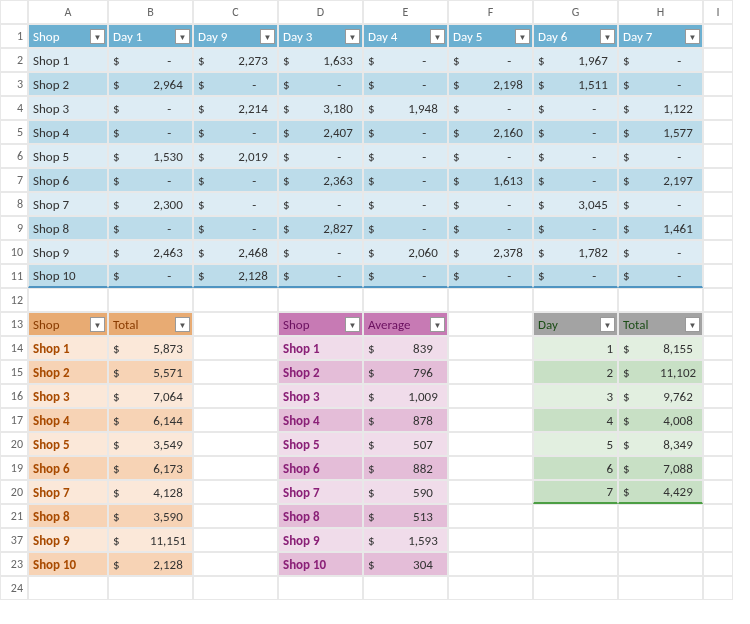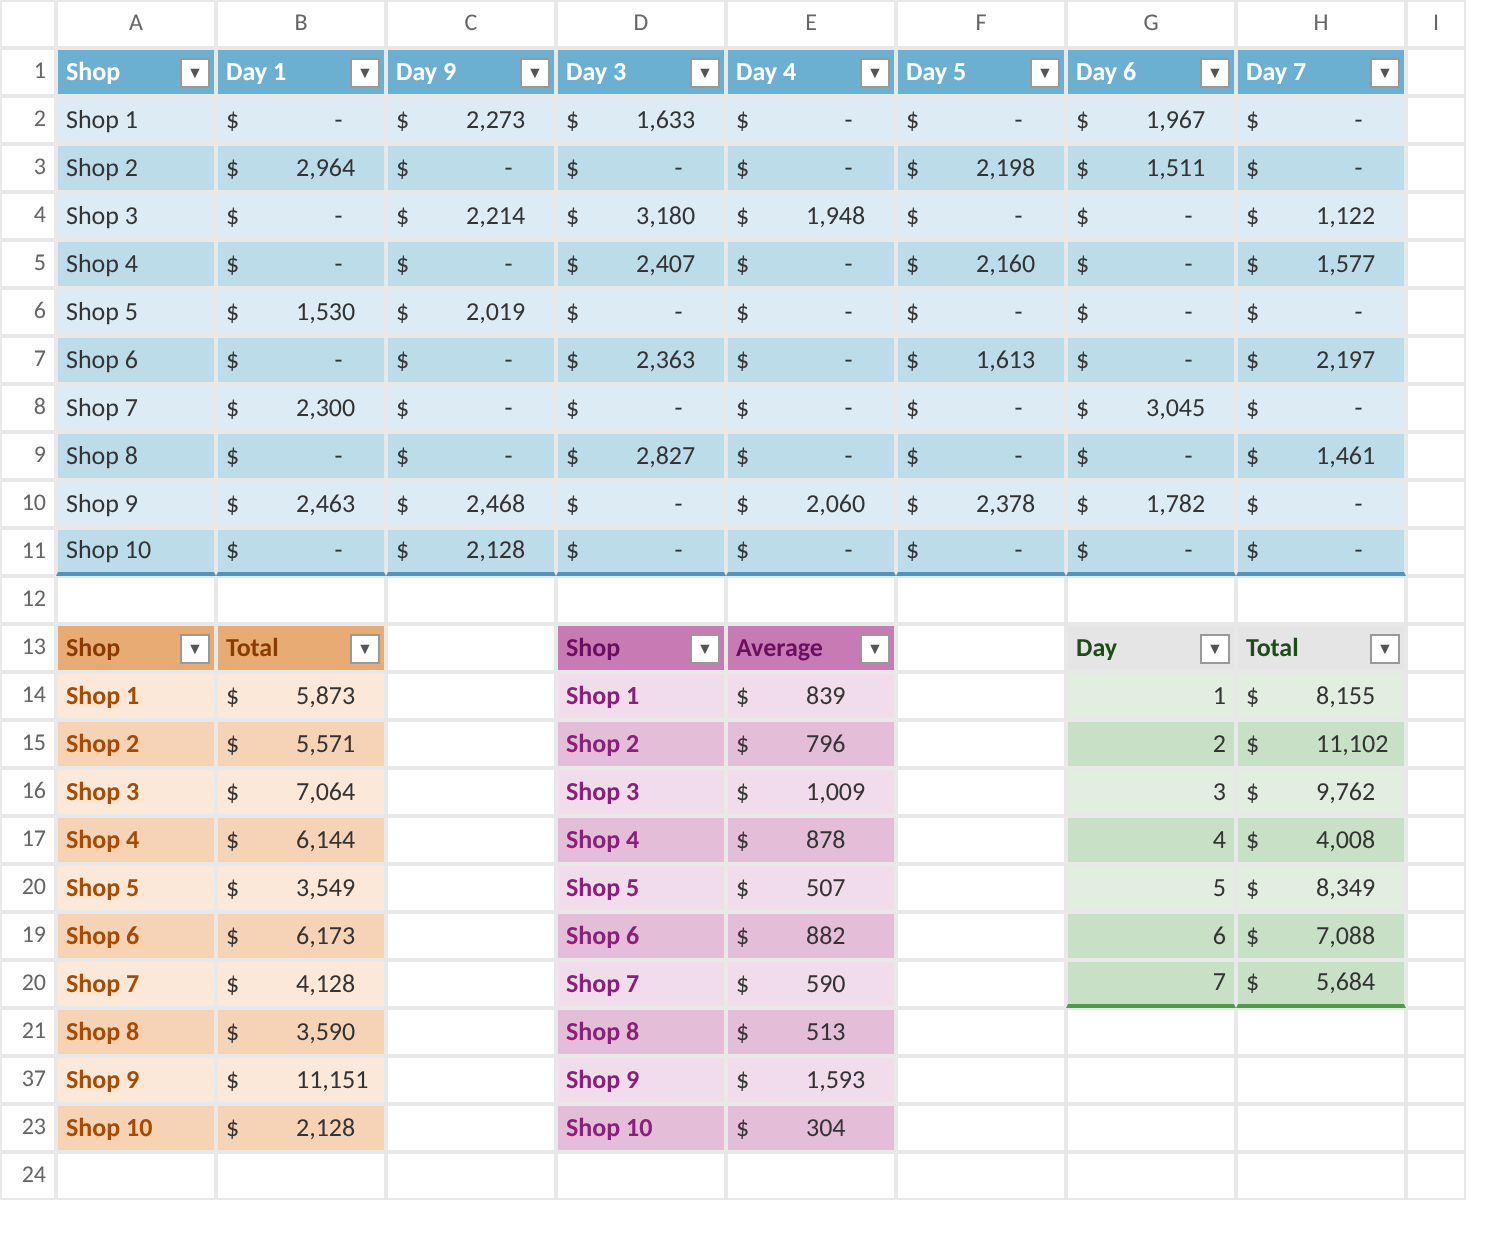--- a/index.html
+++ b/index.html
@@ -27,24 +27,24 @@
 }
 .rowhdr { justify-content: flex-end; padding-right: 4px; }
 .cell {
   border: 1px solid #e8e8e8;
   display: flex;
   align-items: center;
   padding: 0 4px;
   position: relative;
   overflow: hidden;
 }
-.cell.header { font-weight: bold; }
+.cell.header { font-weight: normal; }
 .cell.currency { justify-content: flex-end; }
 .cell.currency .cs { flex: 1; text-align: left; }
-.cell.currency .cv { text-align: left; min-width: 40px; }
+.cell.currency .cv { text-align: center; min-width: 40px; }
 .cell.currency .dash { flex: 1; text-align: center; }
 .cell.rightnum { justify-content: flex-end; }
 
 .drop {
   width: 15px; height: 15px;
   border: 1px solid #999;
   background: #fff;
   display: inline-flex;
   align-items: center;
   justify-content: center;
@@ -63,21 +63,21 @@
 .orange-head { background: #e8ab73; color: #893b00; }
 .orange-light { background: #fbe8d9; }
 .orange-dark  { background: #f7d3b5; }
 .orange-text { color: #a84a00; font-weight: bold; }
 
 .pink-head { background: #c77ab4; color: #6b1060; }
 .pink-light { background: #f0dcea; }
 .pink-dark  { background: #e4bdd8; }
 .pink-text { color: #8a2077; font-weight: bold; }
 
-.green-head { background: #e5e5e5; color: #1c4d17; }
+.green-head { background: #a3a3a3; color: #1c4d17; }
 .green-light { background: #e2efe0; }
 .green-dark  { background: #c8e0c5; }
 .green-underline { background: #c8e0c5; border-bottom: 2px solid #4c9e44; }
 </style>
 </head>
 <body>
 
 <div class="sheet" id="sheet">
     <div class="colhdr"></div>
     <div class="colhdr">A</div>
@@ -594,21 +594,21 @@
     <div class="cell"></div>
     <div class="cell pink-light pink-text">Shop 7</div>
     <div class="cell pink-light currency">
       <span class="cs">$</span>
       <span class="cv">590</span>
     </div>
     <div class="cell"></div>
     <div class="cell green-underline rightnum">7</div>
     <div class="cell green-underline currency">
       <span class="cs">$</span>
-      <span class="cv">5,684</span>
+      <span class="cv">4,429</span>
     </div>
     <div class="cell"></div>
     <div class="rowhdr">21</div>
     <div class="cell orange-dark orange-text">Shop 8</div>
     <div class="cell orange-dark currency">
       <span class="cs">$</span>
       <span class="cv">3,590</span>
     </div>
     <div class="cell"></div>
     <div class="cell pink-dark pink-text">Shop 8</div>

